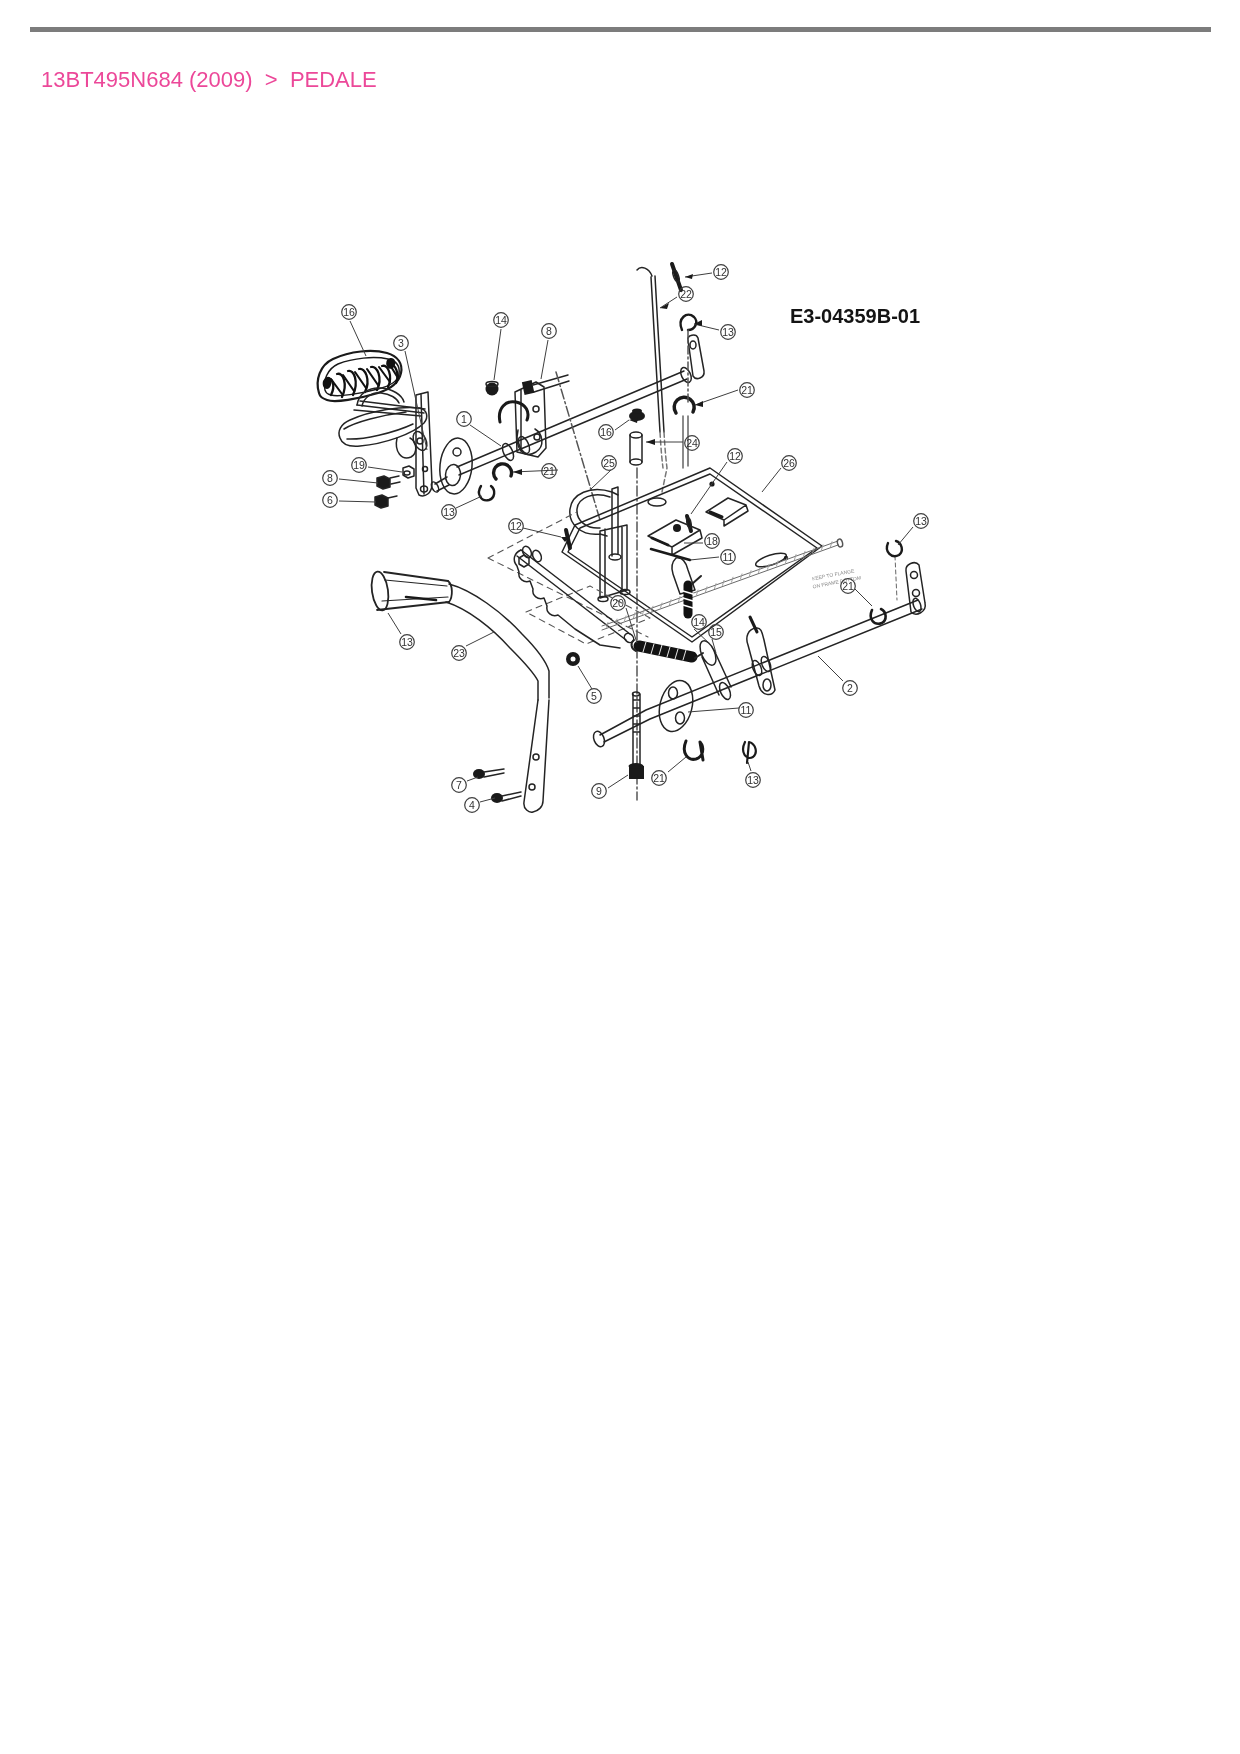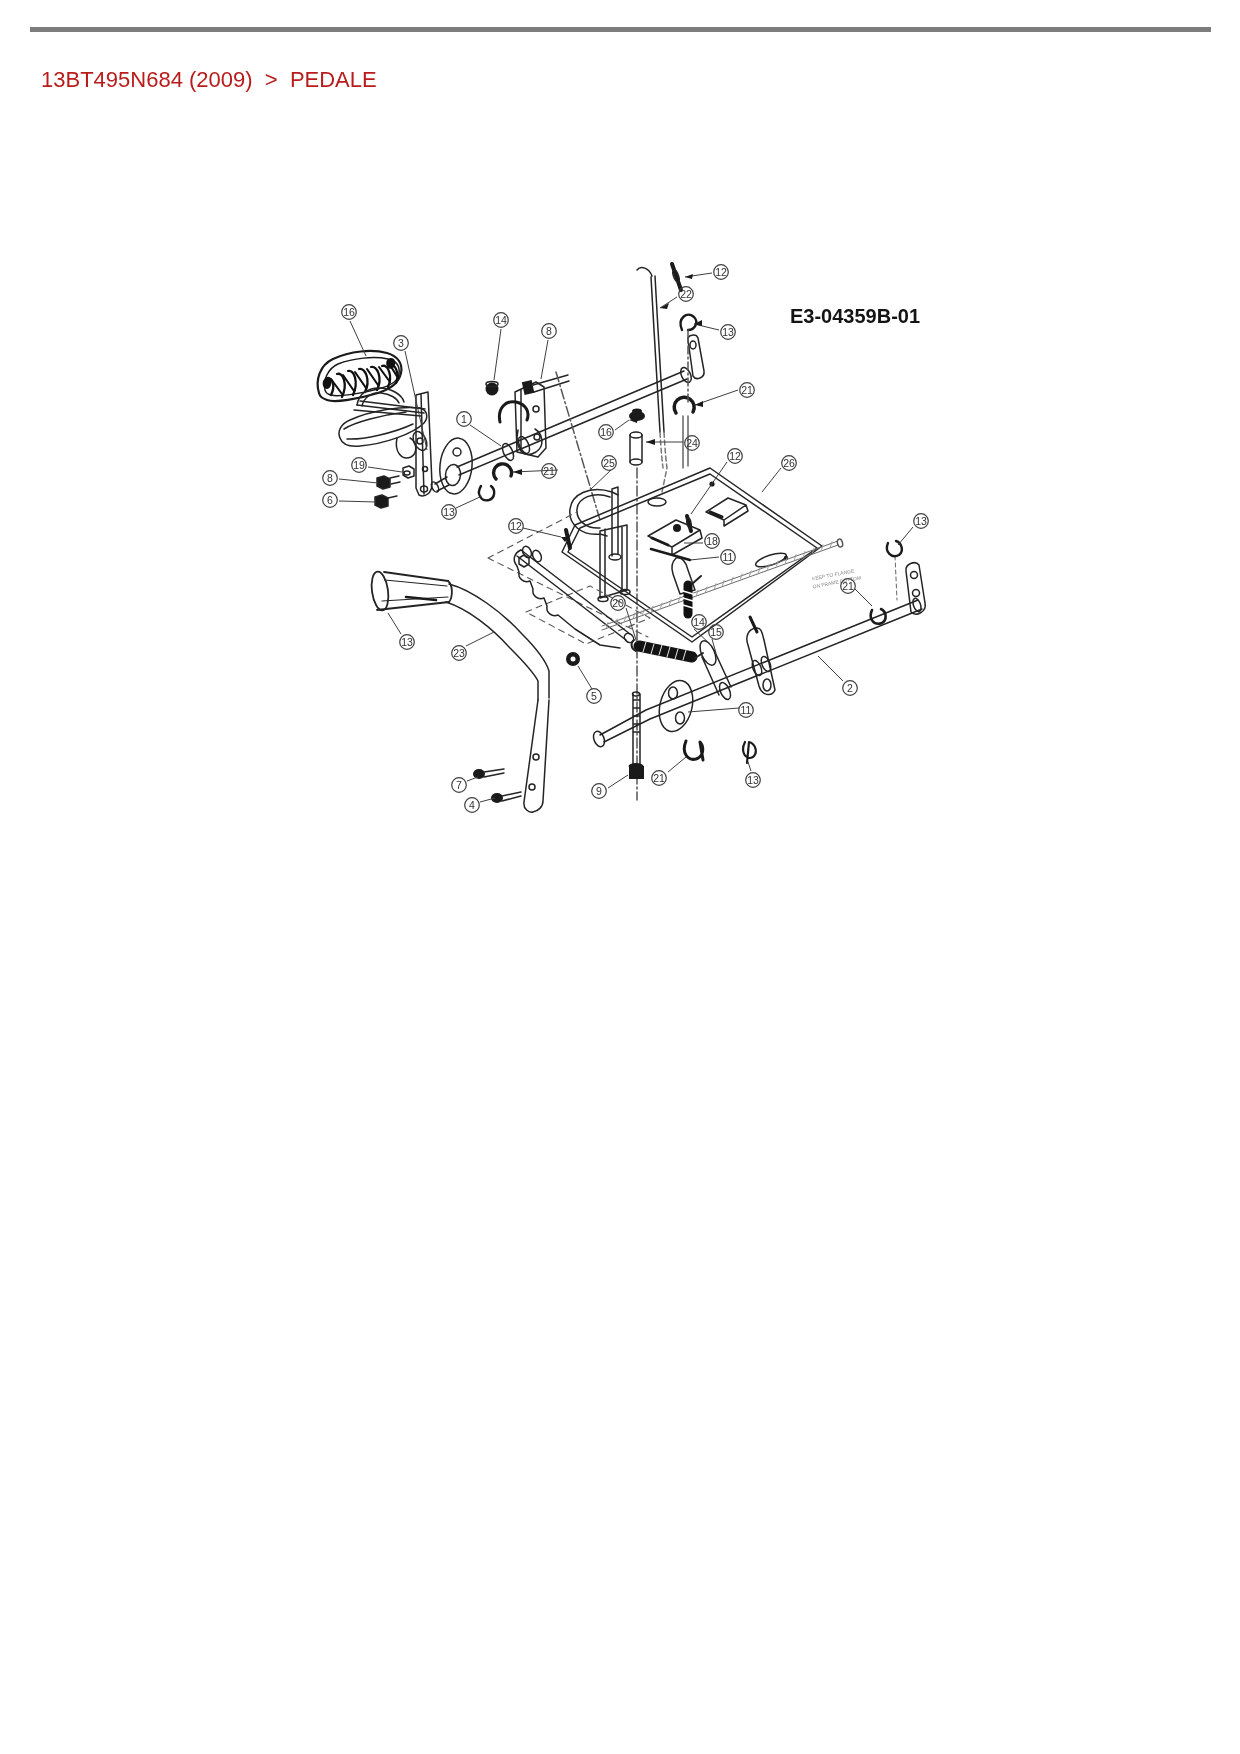--- a/index.html
+++ b/index.html
@@ -3,21 +3,21 @@
 <meta charset="utf-8">
 <style>
 html,body{margin:0;padding:0;background:#ffffff;width:1240px;height:1754px;overflow:hidden;}
 body{font-family:"Liberation Sans",sans-serif;position:relative;}
 </style>
 </head>
 <body>
 
 <div style="position:absolute;left:30px;top:27px;width:1181px;height:5px;background:#7c7c7c;"></div>
 
-<div style="position:absolute;left:41px;top:67px;font-size:22px;color:#b91c1c;">13BT495N684 (2009)&nbsp; &gt;&nbsp; PEDALE</div>
+<div style="position:absolute;left:41px;top:67px;font-size:22px;color:#ec4899;">13BT495N684 (2009)&nbsp; &gt;&nbsp; PEDALE</div>
 <svg width="1240" height="1754" viewBox="0 0 1240 1754" style="position:absolute;left:0;top:0;">
 
 <text x="790" y="323" font-family="Liberation Sans,sans-serif" font-size="20" font-weight="bold" fill="#141414">E3-04359B-01</text>
 <g stroke="#242424" stroke-width="1.5" fill="none" stroke-linecap="round" stroke-linejoin="round">
 
 <path d="M319,393 C315,380 320,365 333,359 C350,351 372,349 387,353 C398,356 403,364 401,373 C399,382 391,389 378,393 C358,399 335,403 327,400 C322,398 320,397 319,393 Z" stroke-width="2.2" stroke="#1a1a1a"></path>
 <path d="M325,390 C323,381 327,369 338,364 C353,358 374,356 388,359 C397,361 400,367 399,374 C398,381 390,386 378,389 C359,394 338,397 331,395 C327,394 326,393 325,390 Z" stroke="#1a1a1a"></path>
 <path d="M331,395 C336,385 332,377 327,379 M342,397 C348,384 343,372 337,374 M353,395 C359,382 354,369 348,371 M365,392 C371,380 365,367 359,369 M377,390 C383,378 377,365 371,367 M388,387 C393,376 388,364 382,366 M396,383 C400,374 395,363 390,365" stroke-width="2.3" stroke="#111"></path>
 <path d="M331,379 L342,394 M343,375 L354,391 M355,372 L366,388 M367,369 L378,385 M379,367 L390,382 M390,365 L398,378" stroke-width="2.1" stroke="#111"></path>
 <path d="M323,381 C327,373 334,377 331,385 C329,392 321,389 323,381 Z" fill="#111" stroke="none"></path>

